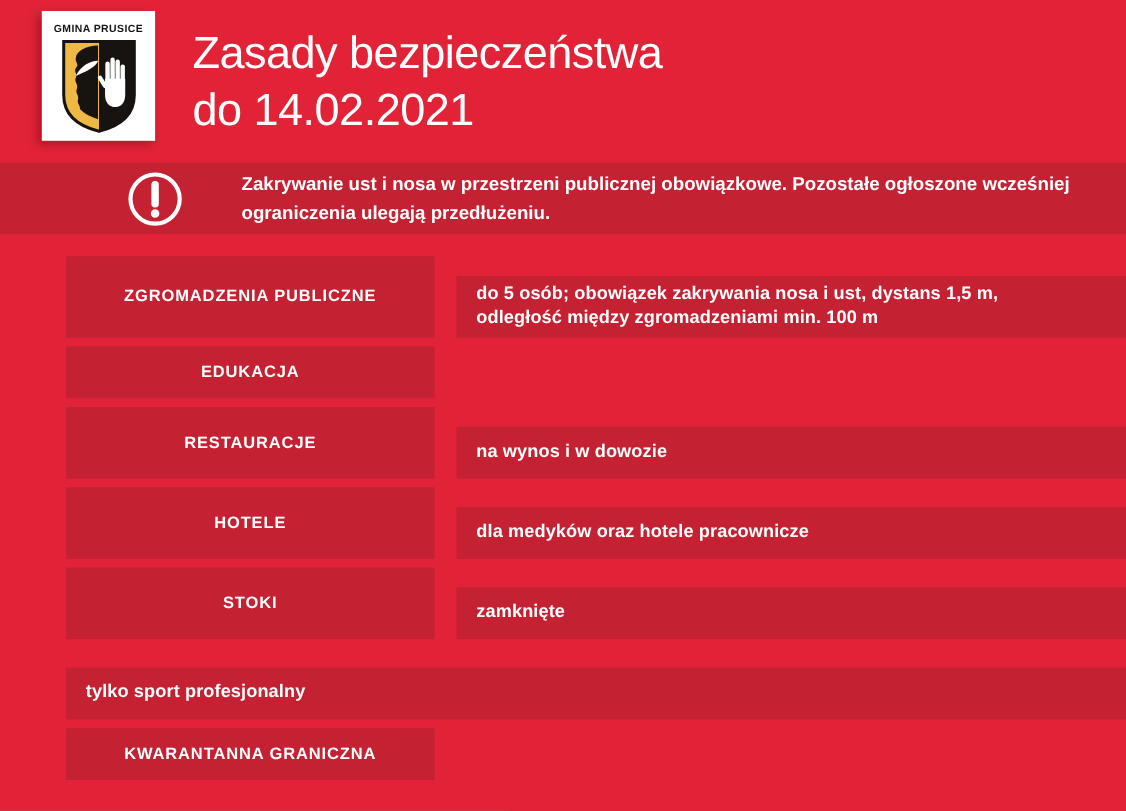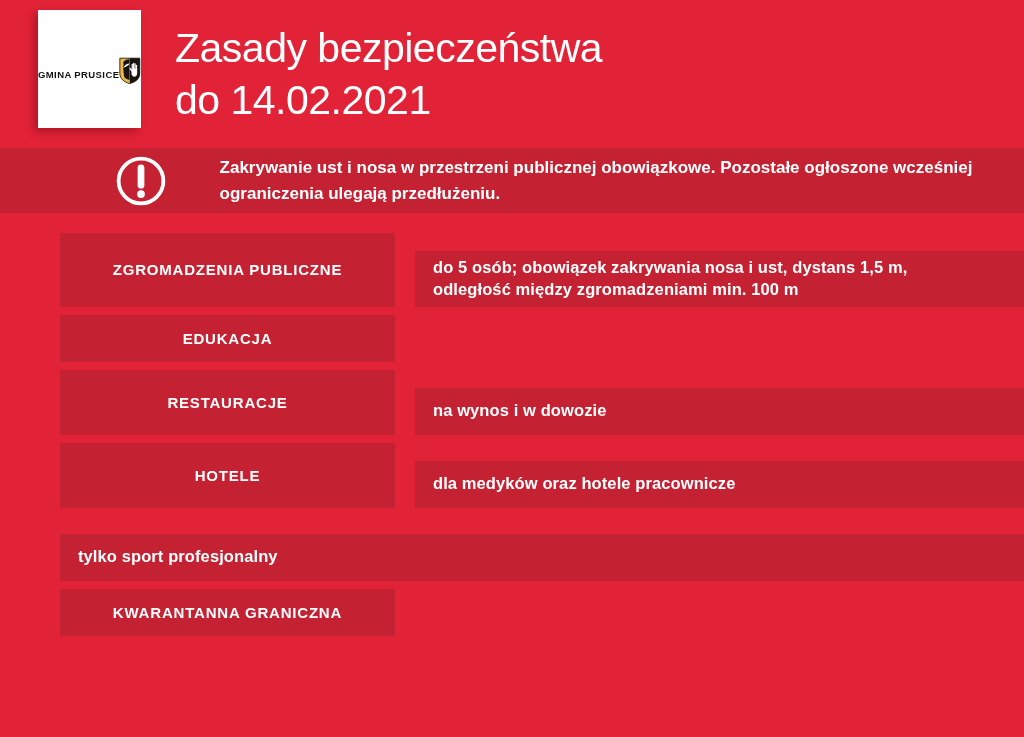--- a/index.html
+++ b/index.html
@@ -8,21 +8,21 @@
   *{box-sizing:border-box; margin:0; padding:0;}
   body{font-family:"Liberation Sans","DejaVu Sans",sans-serif; background:#777;}
   .page{
     position:relative; width:1024px; height:737px; overflow:hidden;
     background:var(--bg); color:var(--text);
   }
   
   .logo-box{
     position:absolute; left:38px; top:10px; width:103px; height:118px;
     background:#fff; box-shadow:-4px 4px 8px rgba(80,0,10,.35);
-    display:flex; flex-direction:row; align-items:center;
+    display:flex; flex-direction:column; align-items:center;
   }
   .logo-org{
     margin-top:11px; font-size:9.5px; font-weight:bold; letter-spacing:.4px;
     color:#141414; text-align:center; white-space:nowrap;
   }
   .coat{margin-top:3px;}
   .page-title{
     position:absolute; left:175px; top:22px;
     font-size:41px; font-weight:normal; letter-spacing:-.5px; line-height:1.27;
     color:var(--text);
@@ -117,20 +117,24 @@
     <div class="rule-row">
       <div class="rule-cat">RESTAURACJE</div>
       <div class="rule-det">na wynos i w dowozie</div>
     </div>
 
     <div class="rule-row">
       <div class="rule-cat">HOTELE</div>
       <div class="rule-det">dla medyków oraz hotele pracownicze</div>
     </div>
 
+    <div class="rule-row">
+      <div class="rule-cat">STOKI</div>
+      <div class="rule-det">zamknięte</div>
+    </div>
 
     <div class="rule-row">
       <div class="rule-det">tylko sport profesjonalny</div>
     </div>
 
     <div class="rule-row">
       <div class="rule-cat">KWARANTANNA GRANICZNA</div>
     </div>
   </main>
 

